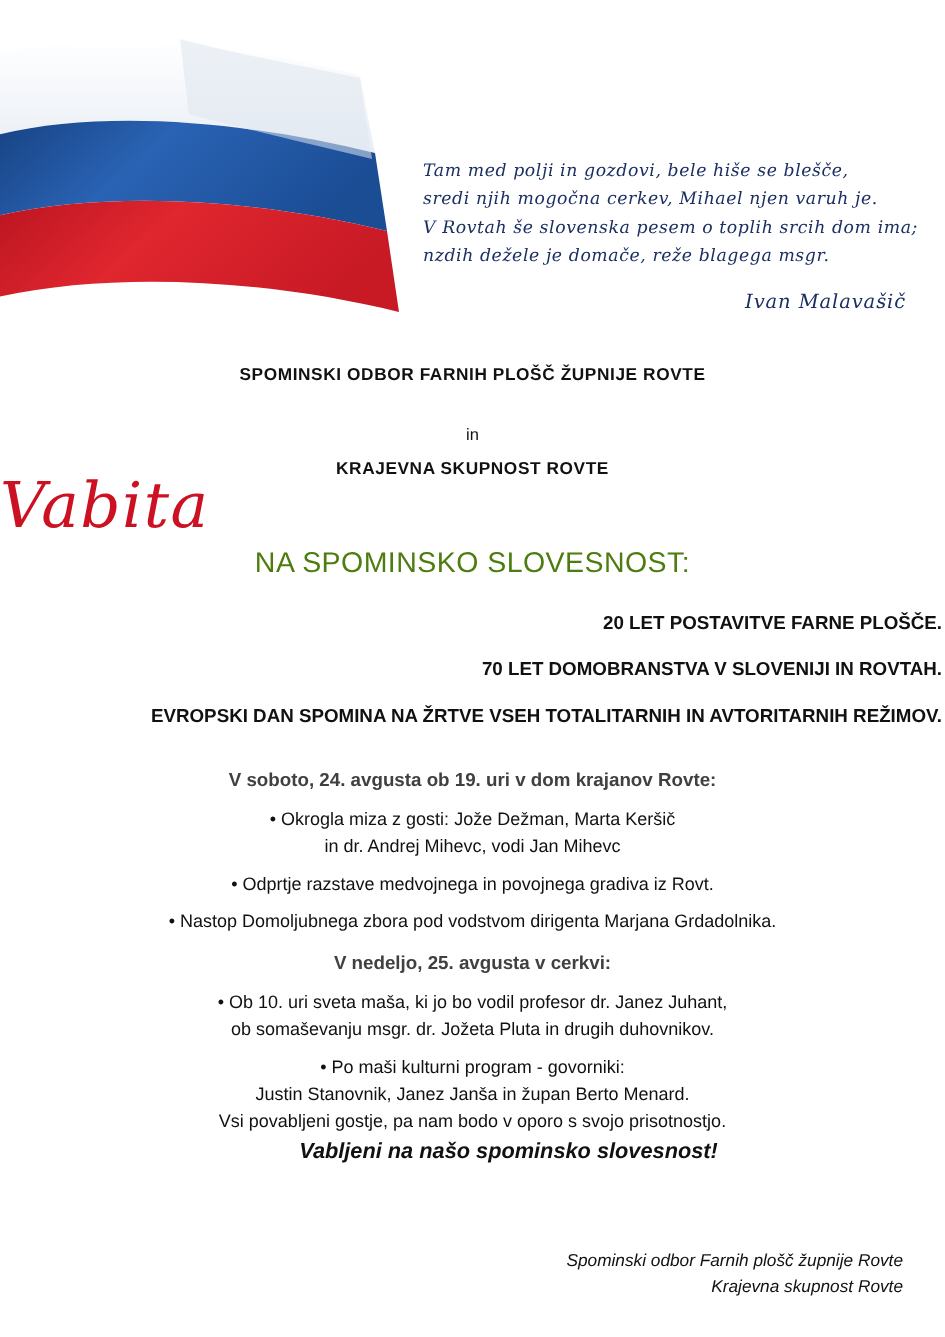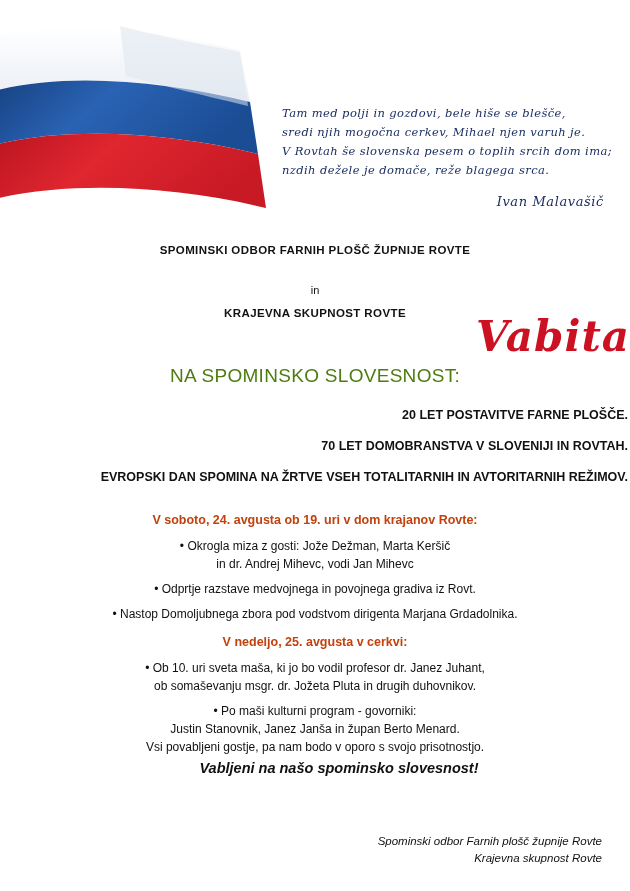--- a/index.html
+++ b/index.html
@@ -84,24 +84,24 @@
     line-height: 22px;
     margin-top: 16px;
   }
 
   
   .title-script {
     position: absolute;
     left: 0;
     top: 312px;
     width: 630px;
-    text-align: right;
+    text-align: left;
     font-family: "DejaVu Serif", serif;
     font-style: italic;
-    font-weight: bold;
+    font-weight: normal;
     font-size: 42px;
     color: #cc1122;
     letter-spacing: 1px;
   }
   .subtitle {
     position: absolute;
     left: 0;
     top: 365px;
     width: 630px;
     text-align: center;
@@ -132,21 +132,21 @@
   .program {
     position: absolute;
     left: 0;
     top: 508px;
     width: 630px;
     text-align: center;
   }
   .prog-head {
     font-size: 12.5px;
     font-weight: bold;
-    color: #c2410c;
+    color: #404040;
     line-height: 24px;
     margin-bottom: 5px;
   }
   .prog-item {
     font-size: 12px;
     color: #111111;
     line-height: 18px;
     margin-bottom: 7px;
   }
   .prog-block + .prog-block {
@@ -222,21 +222,21 @@
 
         <path d="M 120 6 C 150 14, 190 22, 240 32 L 248 86 C 198 74, 156 64, 126 56 Z" fill="#dfe6ef" opacity="0.55"></path>
       </g>
     </svg>
   </div>
 
   <div class="poem">
     <div class="line">Tam med polji in gozdovi, bele hiše se blešče,</div>
     <div class="line">sredi njih mogočna cerkev, Mihael njen varuh je.</div>
     <div class="line">V Rovtah še slovenska pesem o toplih srcih dom ima;</div>
-    <div class="line">nzdih dežele je domače, reže blagega srca.</div>
+    <div class="line">nzdih dežele je domače, reže blagega msgr.</div>
     <div class="author">Ivan Malavašič</div>
   </div>
 
   <div class="org">
     <div class="org-line">SPOMINSKI ODBOR FARNIH PLOŠČ ŽUPNIJE ROVTE</div>
     <div class="org-in">in</div>
     <div class="org-line">KRAJEVNA SKUPNOST ROVTE</div>
   </div>
 
   <div class="title-script">Vabita</div>

